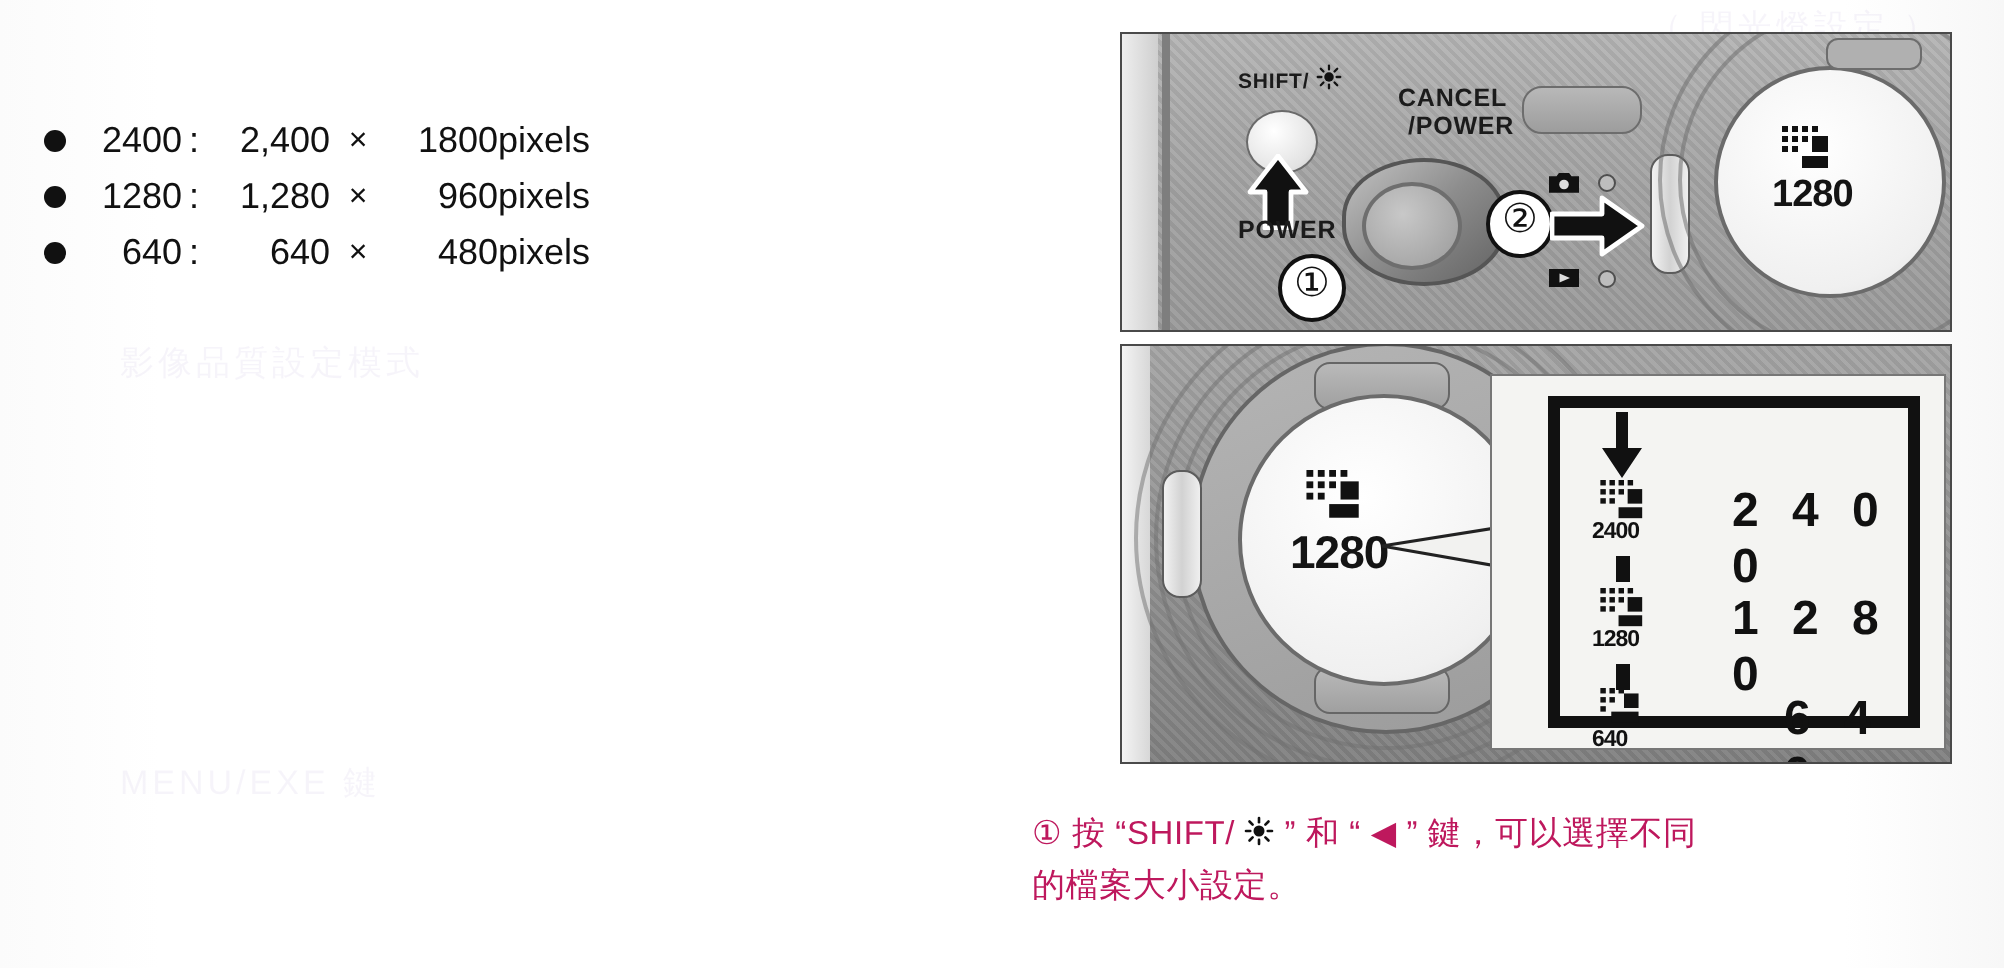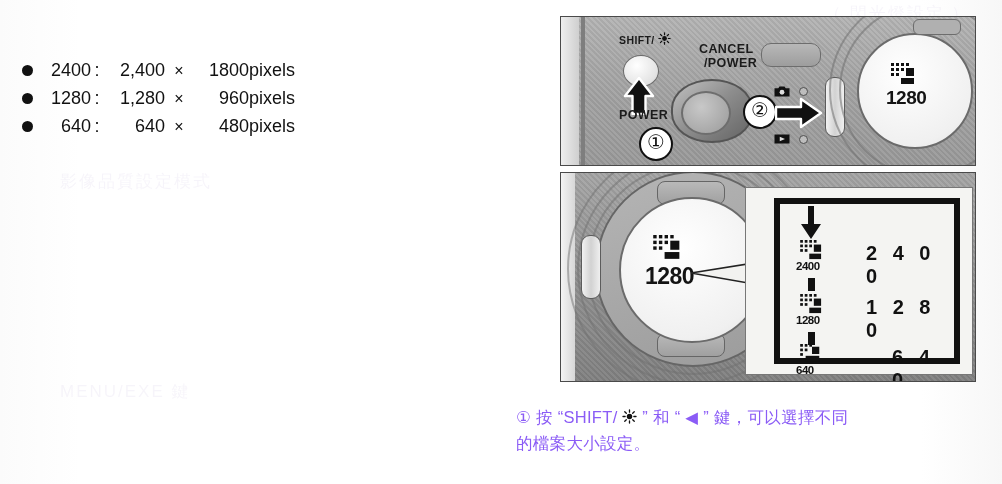--- a/index.html
+++ b/index.html
@@ -93,31 +93,31 @@
   .ring{position:absolute;border-radius:50%;border:2px solid #6f6f6f;}
   .dpad{position:absolute;border-radius:50%;
      background:linear-gradient(160deg,#b5b5b5,#9b9b9b);border:2px solid #666;}
   .dbtn{position:absolute;background:linear-gradient(180deg,#b9b9b9,#a0a0a0);
      border:1.6px solid #666;}
   
   .callout{position:absolute;right:2px;top:14px;width:226px;height:186px;
      background:#f4f4f2;border:1.5px solid #777;}
   .callout-inner{position:absolute;left:28px;top:10px;right:12px;bottom:10px;
      border:6px solid #111;background:#f4f4f2;}
-  .opt-num{font-size:20px;font-weight:bold;letter-spacing:5px;color:#111;}
+  .opt-num{font-size:24px;font-weight:bold;letter-spacing:5px;color:#111;}
   .opt-lbl{position:absolute;font-size:11.5px;font-weight:bold;color:#111;
      letter-spacing:-.5px;}
   .vbar{position:absolute;width:7px;height:13px;background:#111;}
 
   
   .pixglyph{position:absolute;}
 
   
   .caption{position:absolute;left:516px;top:404px;width:470px;
-     font-size:16.5px;line-height:26px;color:#8b5cf6;letter-spacing:.3px;}
+     font-size:16.5px;line-height:26px;color:#be185d;letter-spacing:.3px;}
   .cap-line{white-space:nowrap;}
   .sun{display:inline-block;transform:translateY(1px);}
 </style>
 </head>
 <body>
 
 <div class="scan-bg"></div>
 <div class="bleed" style="left:824px;top:2px;">（ 閃光燈設定 ）</div>
 <div class="bleed" style="left:60px;top:170px;">影像品質設定模式</div>
 <div class="bleed" style="left:60px;top:380px;">MENU/EXE 鍵</div>

